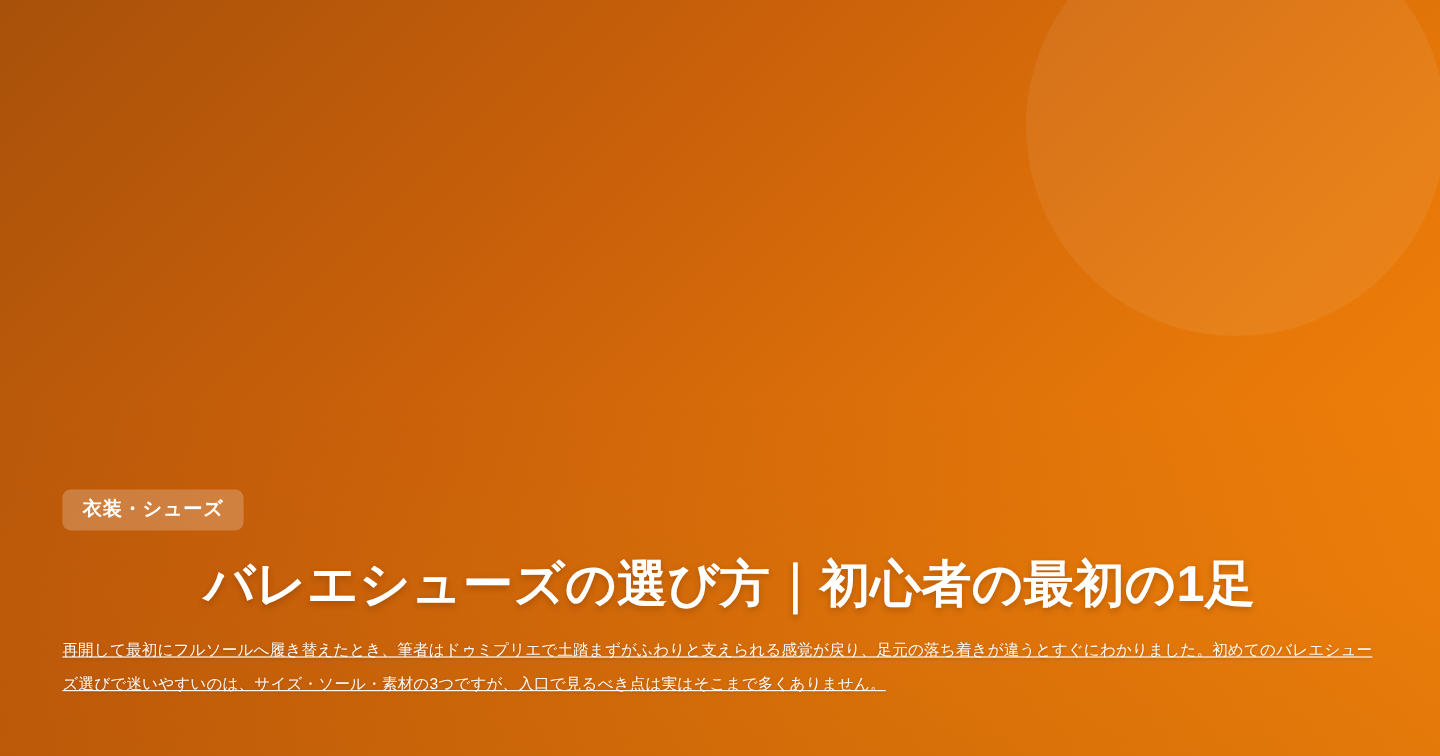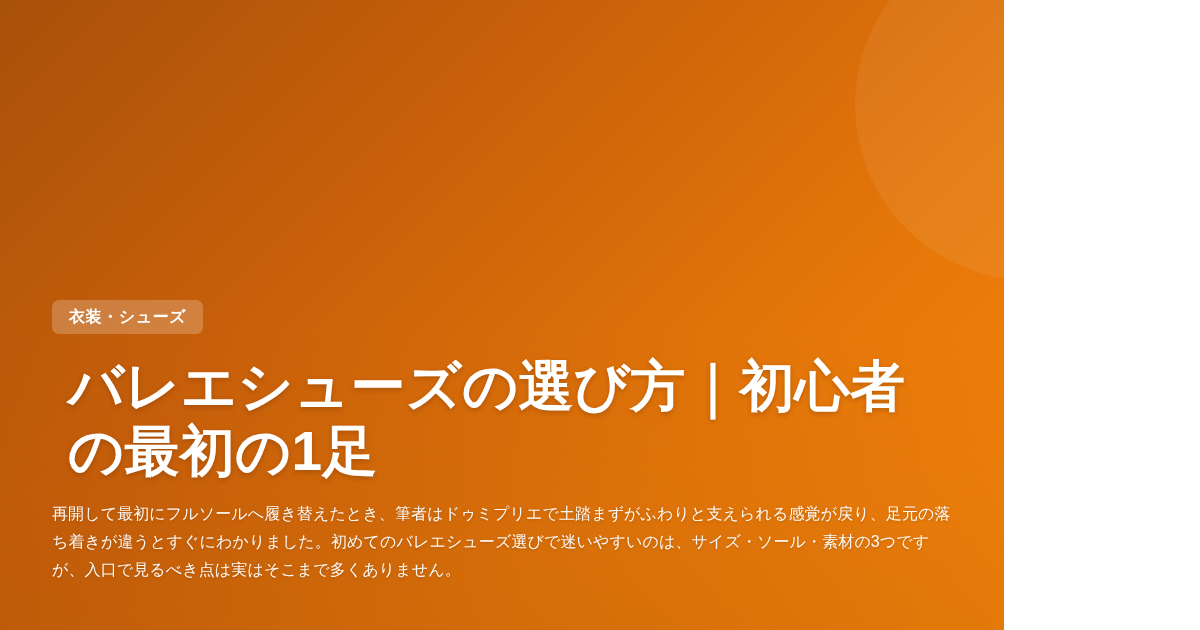--- a/index.html
+++ b/index.html
@@ -3,21 +3,21 @@
 <meta charset="utf-8">
 <style>
   html, body {
     margin: 0;
     padding: 0;
     background: #ffffff;
   }
 
   .og-card {
     position: relative;
-    width: 1004px;
+    width: 1200px;
     height: 630px;
     overflow: hidden;
     box-sizing: border-box;
     font-family: "Liberation Sans", "DejaVu Sans", sans-serif;
     background: linear-gradient(135deg, #a8510a 0%, #c9600a 35%, #e57709 70%, #f8860b 100%);
   }
 
   
   .deco-circle {
     position: absolute;
@@ -57,35 +57,37 @@
     font-size: 16px;
     font-weight: bold;
     line-height: 19px;
     letter-spacing: 0.6px;
     white-space: nowrap;
   }
 
   .title {
     margin: 20px 0 0 16px;
     color: #ffffff;
-    font-size: 55px;
+    font-size: 42px;
     font-weight: bold;
     line-height: 1.18;
     letter-spacing: 0.2px;
     text-shadow: 0 2px 5px rgba(90, 40, 0, 0.30);
+    text-align: center;
   }
 
   .description {
     margin: 16px 0 0 0;
     color: rgba(255, 255, 255, 0.96);
-    font-size: 16px;
+    font-size: 13px;
     line-height: 28px;
     letter-spacing: 0.1px;
     max-width: 1092px;
     text-shadow: 0 1px 3px rgba(90, 40, 0, 0.22);
+    text-decoration: underline;
   }
 
   .site-brand {
     position: absolute;
     right: 26px;
     bottom: 12px;
     color: rgba(255, 255, 255, 0.52);
     font-size: 15px;
     font-weight: bold;
     line-height: 20px;

